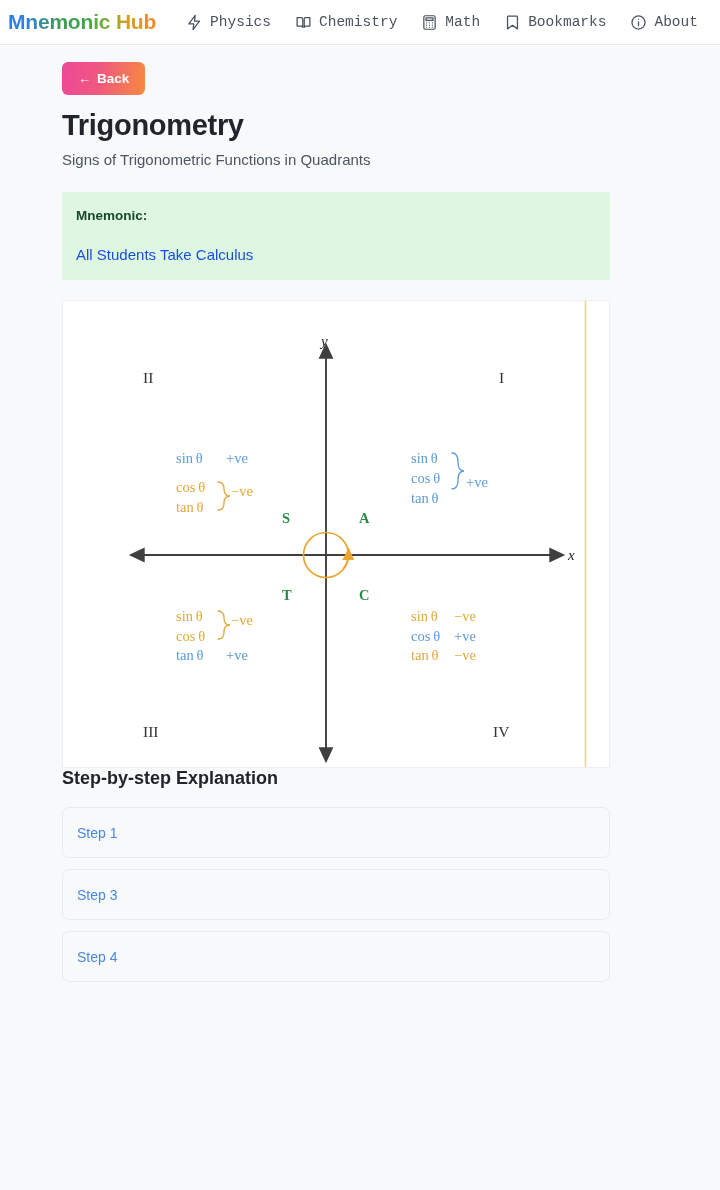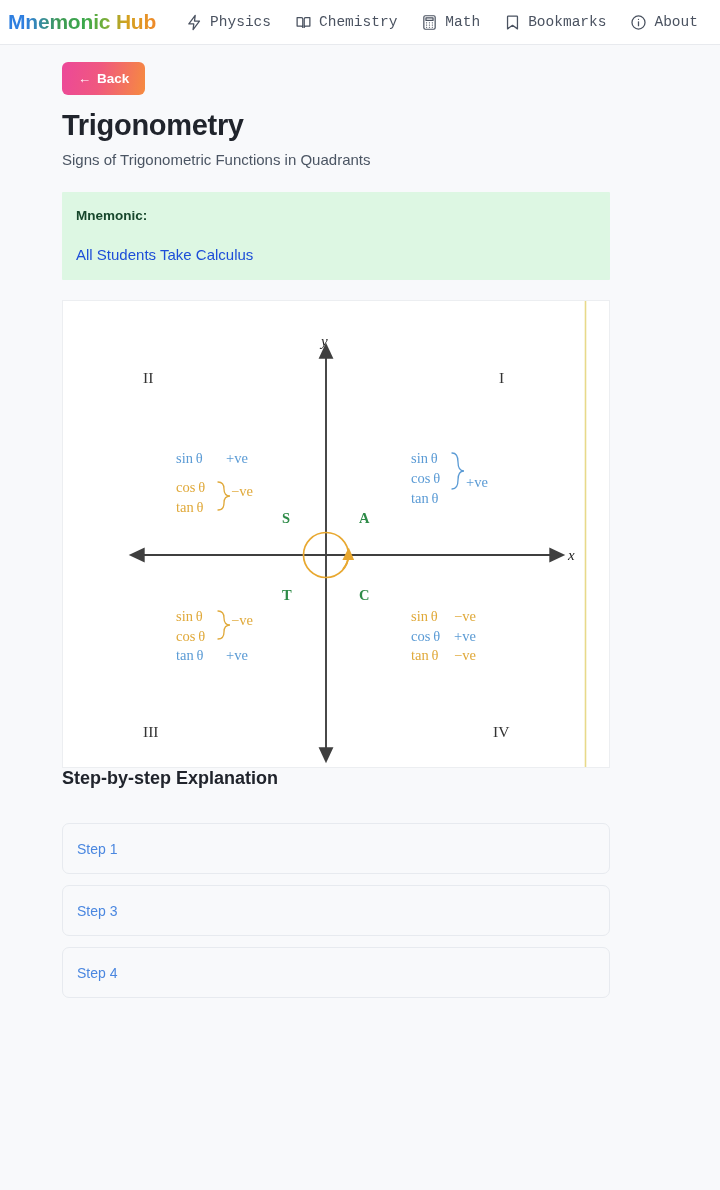--- a/index.html
+++ b/index.html
@@ -114,21 +114,21 @@
   .diagram-card svg { display: block; width: 548px; height: 468px; }
 
   .sec-title {
     width: 548px;
     text-align: left;
     font-size: 18px;
     font-weight: bold;
     color: #20242c;
   }
 
-  .steps { margin-top: 34px; width: 548px; }
+  .steps { margin-top: 18px; width: 548px; }
   .step-card {
     height: 51px;
     background: #f8f9fb;
     border: 1px solid #e7eaef;
     border-radius: 7px;
     display: flex;
     align-items: center;
     padding-left: 14px;
     margin-bottom: 11px;
     cursor: pointer;

